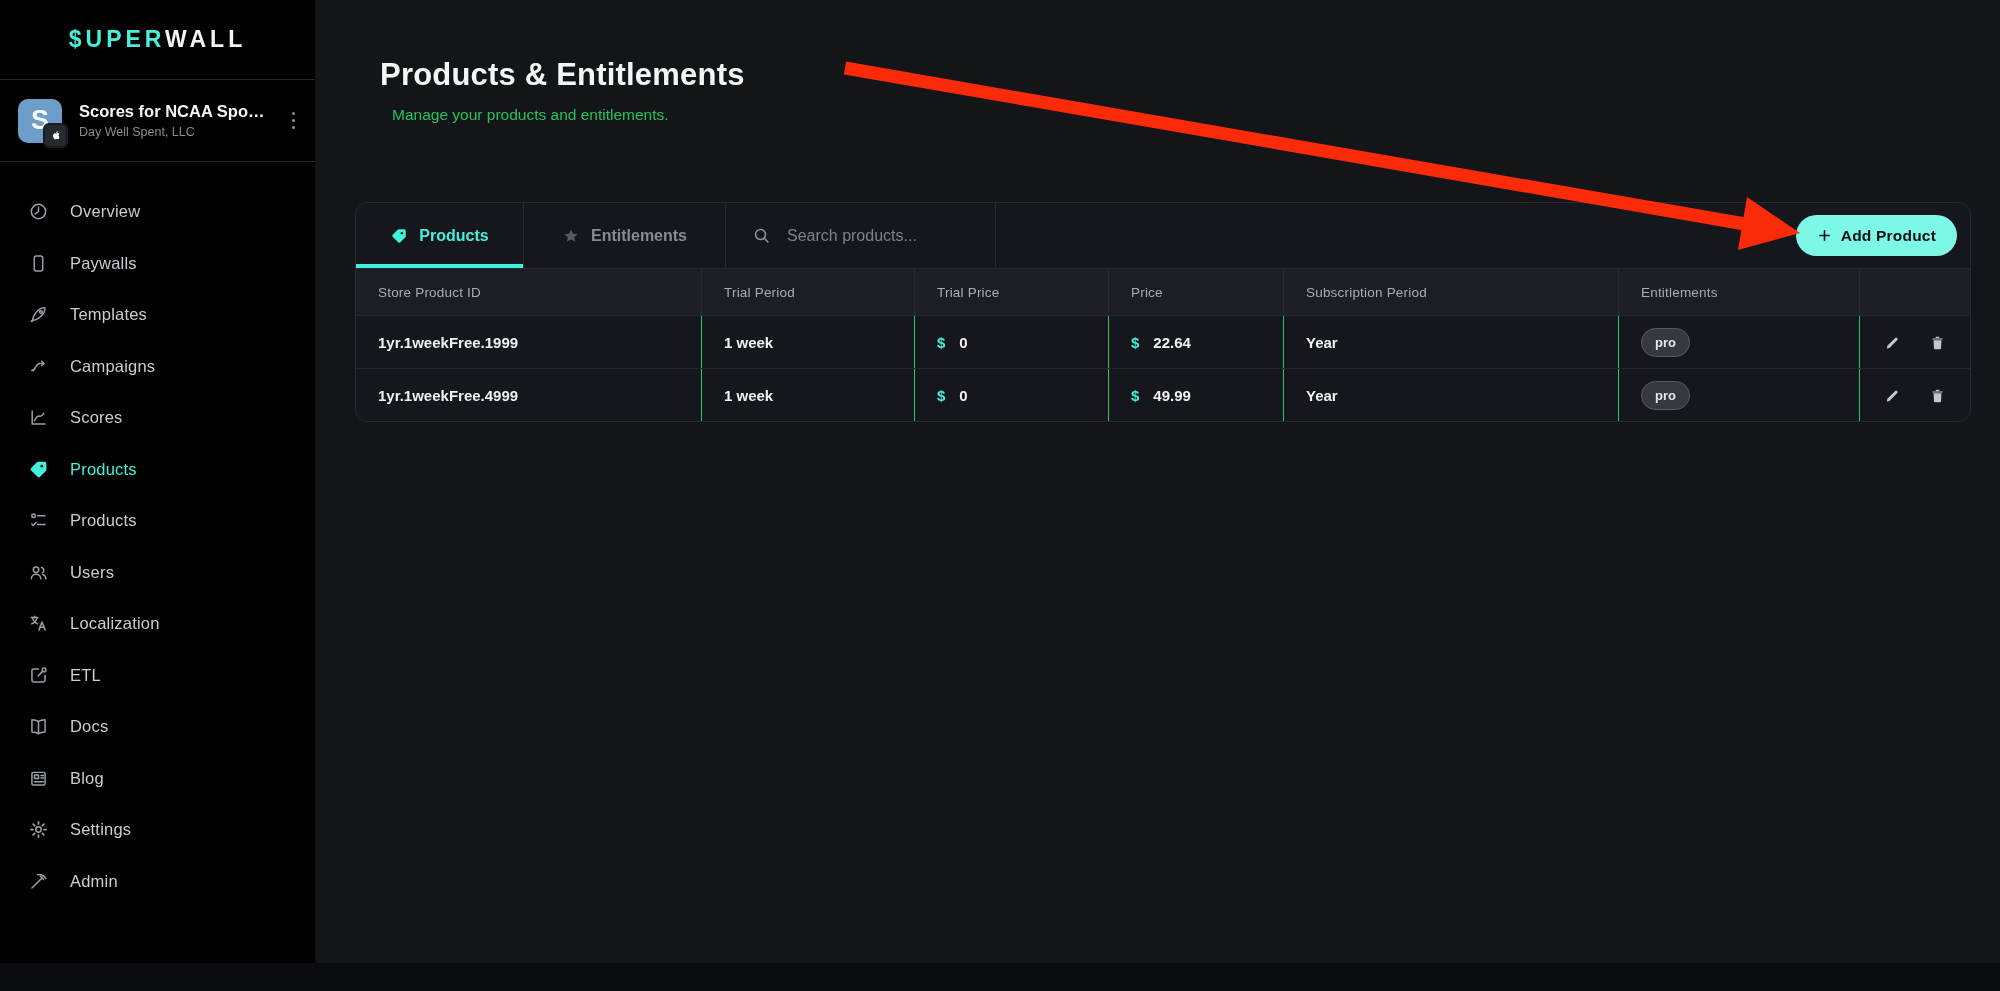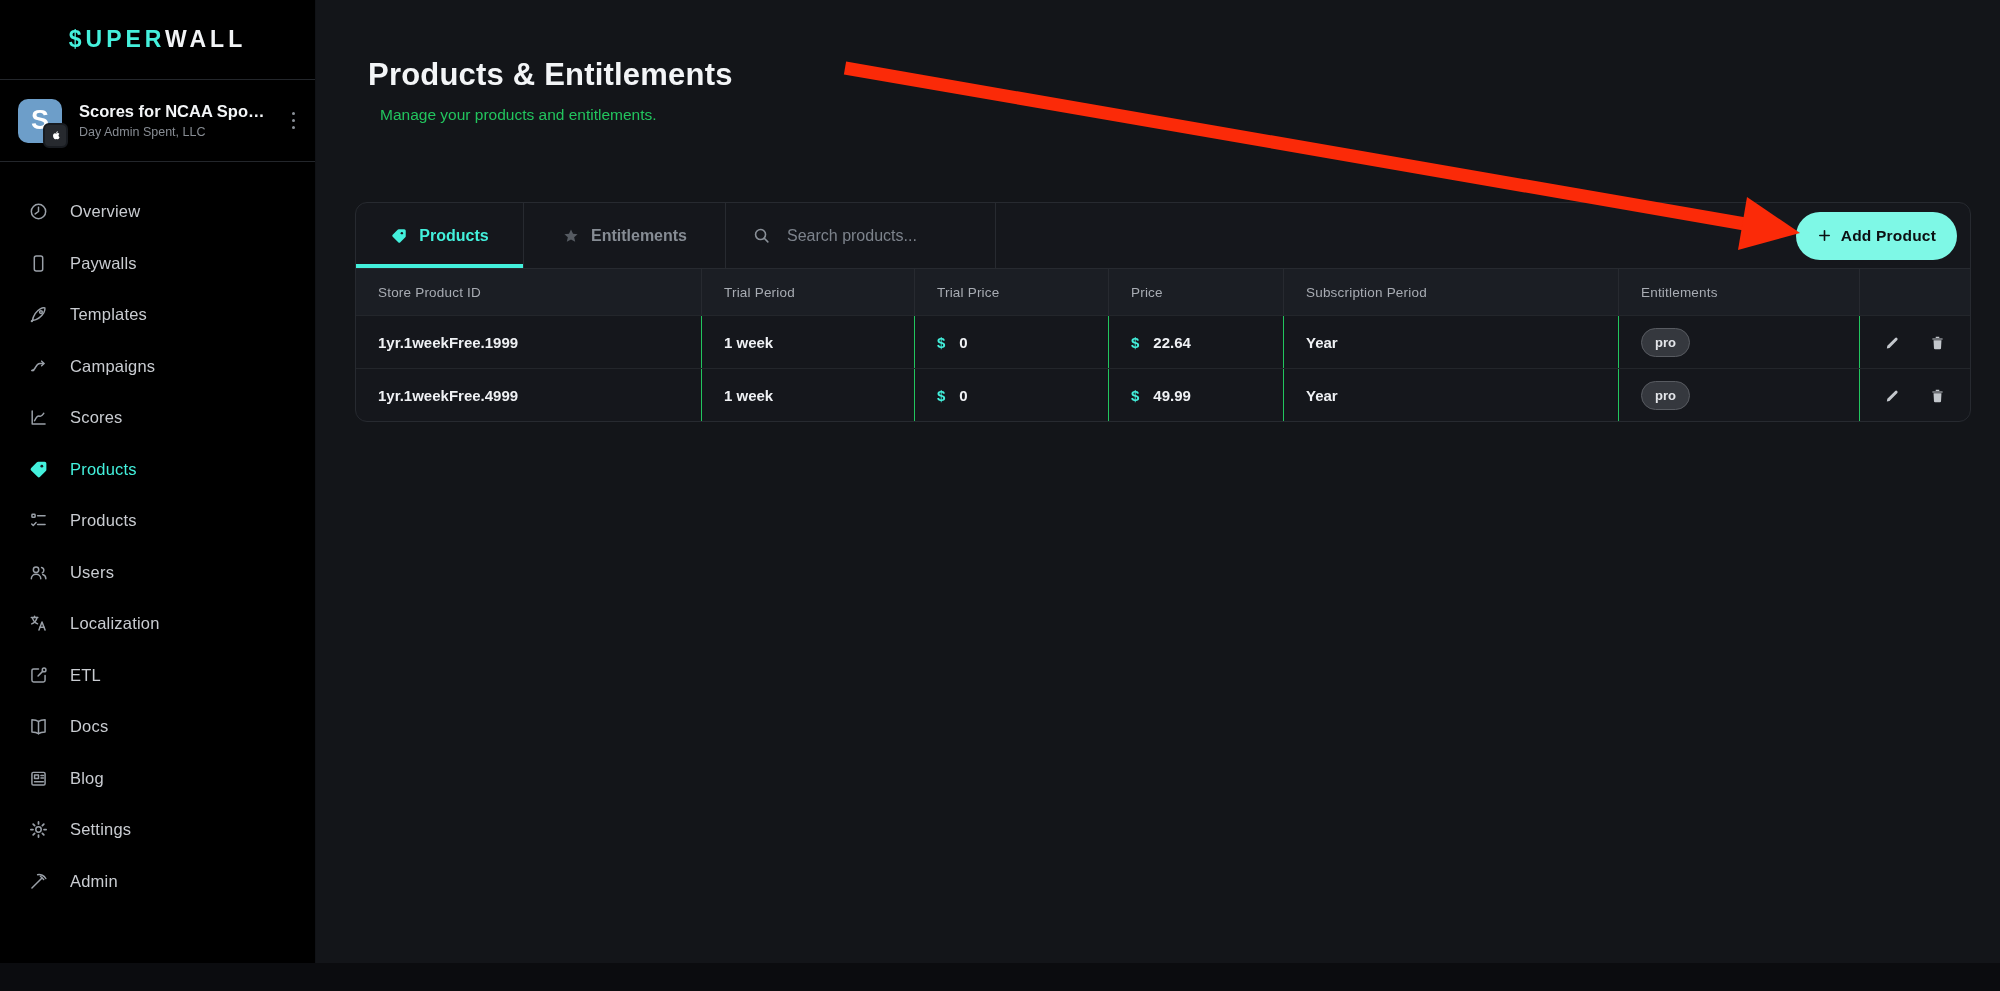--- a/index.html
+++ b/index.html
@@ -33,21 +33,21 @@
   .nav-item{height:51.5px;display:flex;align-items:center;padding-left:28px;gap:21px;
             color:#c9ccd1;cursor:pointer;box-sizing:border-box;}
   .nav-item .ic{color:#9aa0a8;display:flex;}
   .nav-item .lbl{font-size:16.5px;font-weight:400;letter-spacing:.2px;}
   .nav-item.active{color:#43f0dc;}
   .nav-item.active .ic{color:#43f0dc;}
   .ic svg{width:21px;height:21px;display:block;}
 
   
   .main{position:absolute;left:316px;top:0;right:0;height:991px;}
-  .page-header{position:absolute;left:52px;top:57px;}
+  .page-header{position:absolute;left:64px;top:57px;}
   .page-title{color:#f3f5f7;font-size:31px;font-weight:700;margin:0;letter-spacing:.2px;}
   .page-subtitle{color:#22c55e;font-size:15.5px;margin:13px 0 0 12px;font-weight:400;}
 
   .panel{position:absolute;left:39px;right:29px;top:202px;background:#15171c;
          border:1px solid #272a30;border-radius:12px;overflow:hidden;}
 
   .tabrow{display:flex;height:65px;border-bottom:1px solid #272a30;align-items:stretch;}
   .tab{display:flex;align-items:center;justify-content:center;gap:11px;cursor:pointer;
        border-right:1px solid #272a30;position:relative;box-sizing:border-box;}
   .tab .ic svg{width:18px;height:18px;}
@@ -60,21 +60,21 @@
 
   .searchbox{width:270px;display:flex;align-items:center;gap:14px;padding-left:26px;
              border-right:1px solid #272a30;box-sizing:border-box;}
   .searchbox .ic{color:#8a9098;}
   .searchbox .ic svg{width:19px;height:19px;}
   .searchbox input{background:transparent;border:none;outline:none;color:#e8eaee;
                    font-size:16px;width:200px;font-family:"Liberation Sans",sans-serif;}
   .searchbox input::placeholder{color:#7d838c;}
 
   .tab-spacer{flex:1;}
-  .add-btn{align-self:center;margin-right:13px;height:48px;padding:16px 21px;border-radius:999px;
+  .add-btn{align-self:center;margin-right:13px;height:41px;padding:16px 21px;border-radius:999px;
            background:#7ef8e6;border:none;display:flex;align-items:center;gap:9px;cursor:pointer;
            font-family:"Liberation Sans",sans-serif;}
   .add-btn .plus{color:#0c1013;display:flex;}
   .add-btn .plus svg{width:15px;height:15px;}
   .add-btn .lbl{color:#0c1013;font-size:15.5px;font-weight:700;letter-spacing:.2px;}
 
   .thead{display:flex;height:46px;background:#1b1e24;align-items:center;}
   .th{color:#a8acb3;font-size:13.5px;font-weight:500;padding-left:22px;box-sizing:border-box;
       border-left:1px solid #272a30;height:100%;display:flex;align-items:center;letter-spacing:.2px;}
   .th:first-child{border-left:none;}
@@ -111,21 +111,21 @@
         <span class="letter">S</span>
         <span class="app-badge">
           <svg viewBox="0 0 24 24">
               <path d="M17.05 12.9c-.03-2.04 1.67-3.02 1.74-3.07-.95-1.39-2.43-1.58-2.95-1.6-1.26-.13-2.46.74-3.1.74-.64 0-1.62-.72-2.67-.7-1.37.02-2.63.8-3.34 2.03-1.42 2.47-.36 6.13 1.02 8.14.68.98 1.49 2.08 2.55 2.04 1.02-.04 1.41-.66 2.65-.66 1.24 0 1.59.66 2.67.64 1.1-.02 1.8-1 2.47-1.99.78-1.14 1.1-2.24 1.12-2.3-.02-.01-2.14-.82-2.16-3.27z"></path>
               <path d="M14.96 6.9c.56-.68.94-1.63.84-2.57-.81.03-1.79.54-2.37 1.22-.52.6-.98 1.57-.86 2.49.9.07 1.83-.46 2.39-1.14z"></path>
             </svg>
         </span>
       </div>
       <div class="workspace-text">
         <div class="workspace-name">Scores for NCAA Spo…</div>
-        <div class="workspace-company">Day Admin Spent, LLC</div>
+        <div class="workspace-company">Day Well Spent, LLC</div>
       </div>
       <div class="kebab">
           <i></i>
           <i></i>
           <i></i>
         </div>
     </div>
 
     <nav class="nav" id="nav">
         <div class="nav-item">

